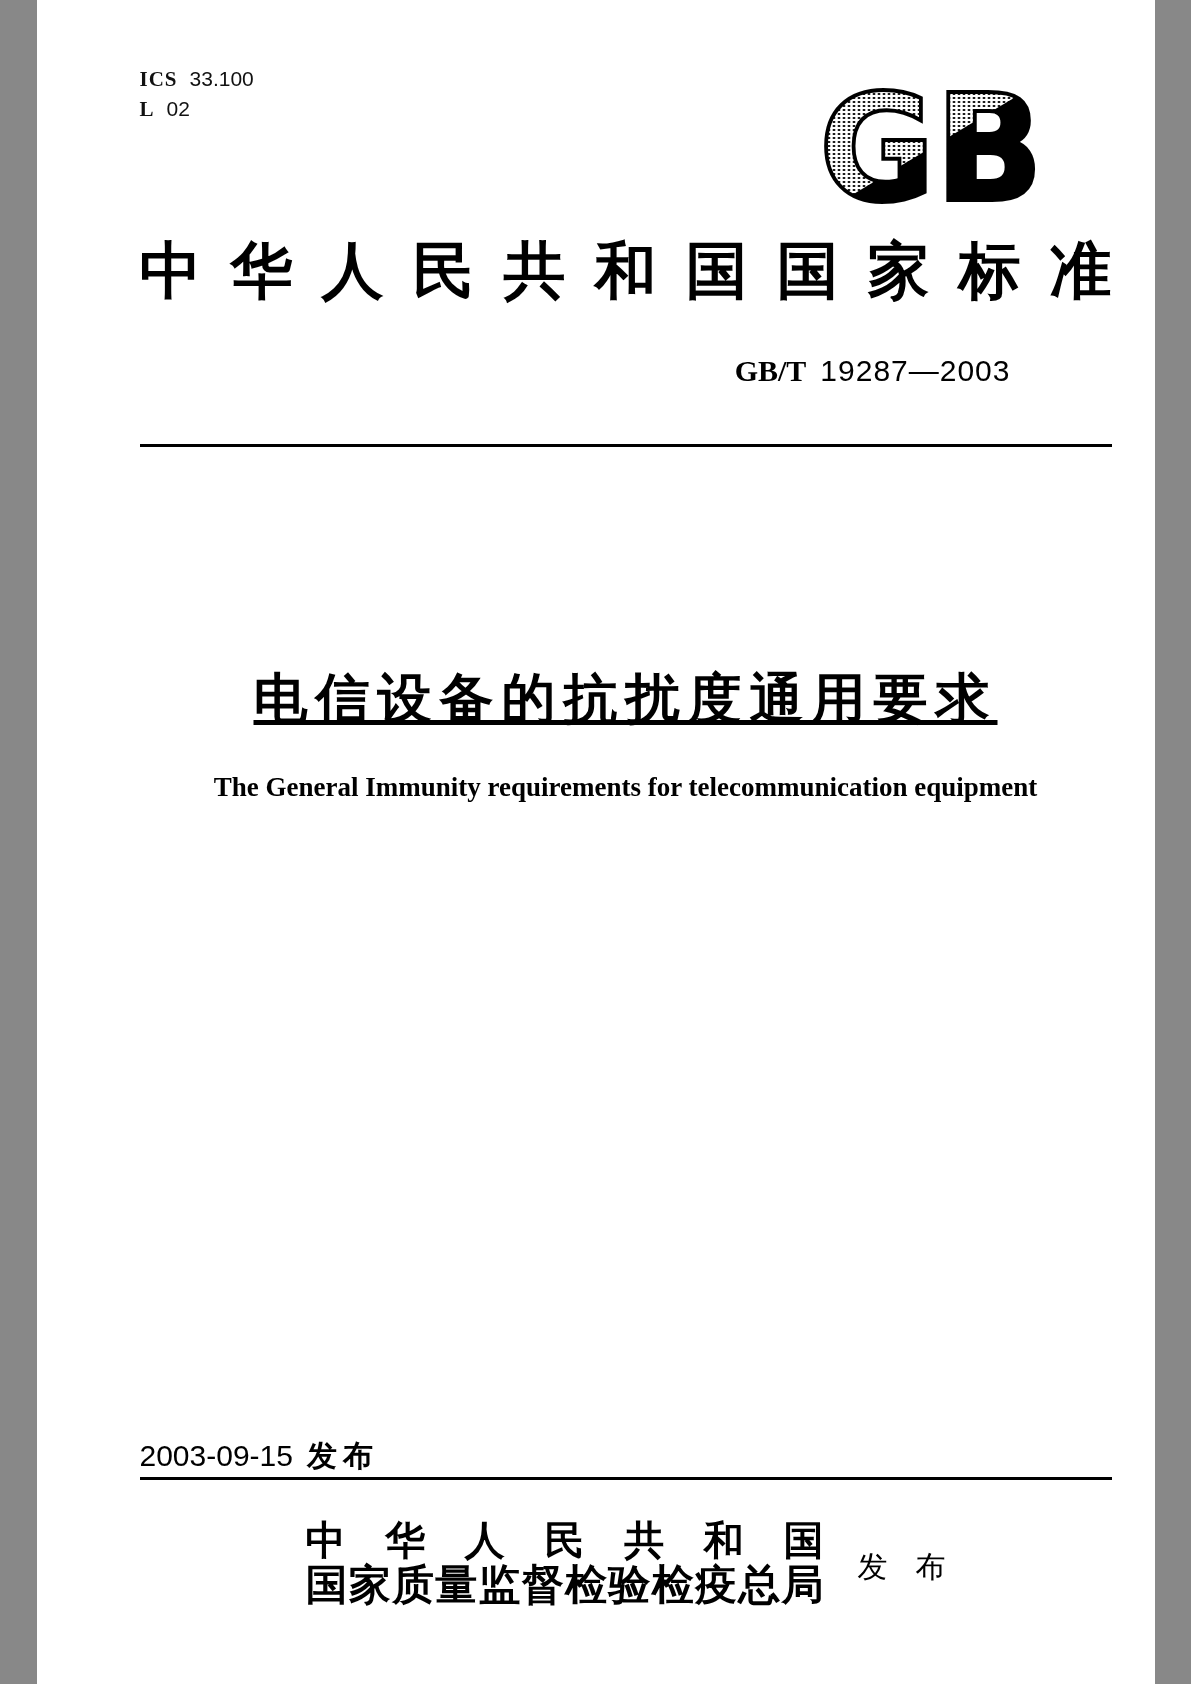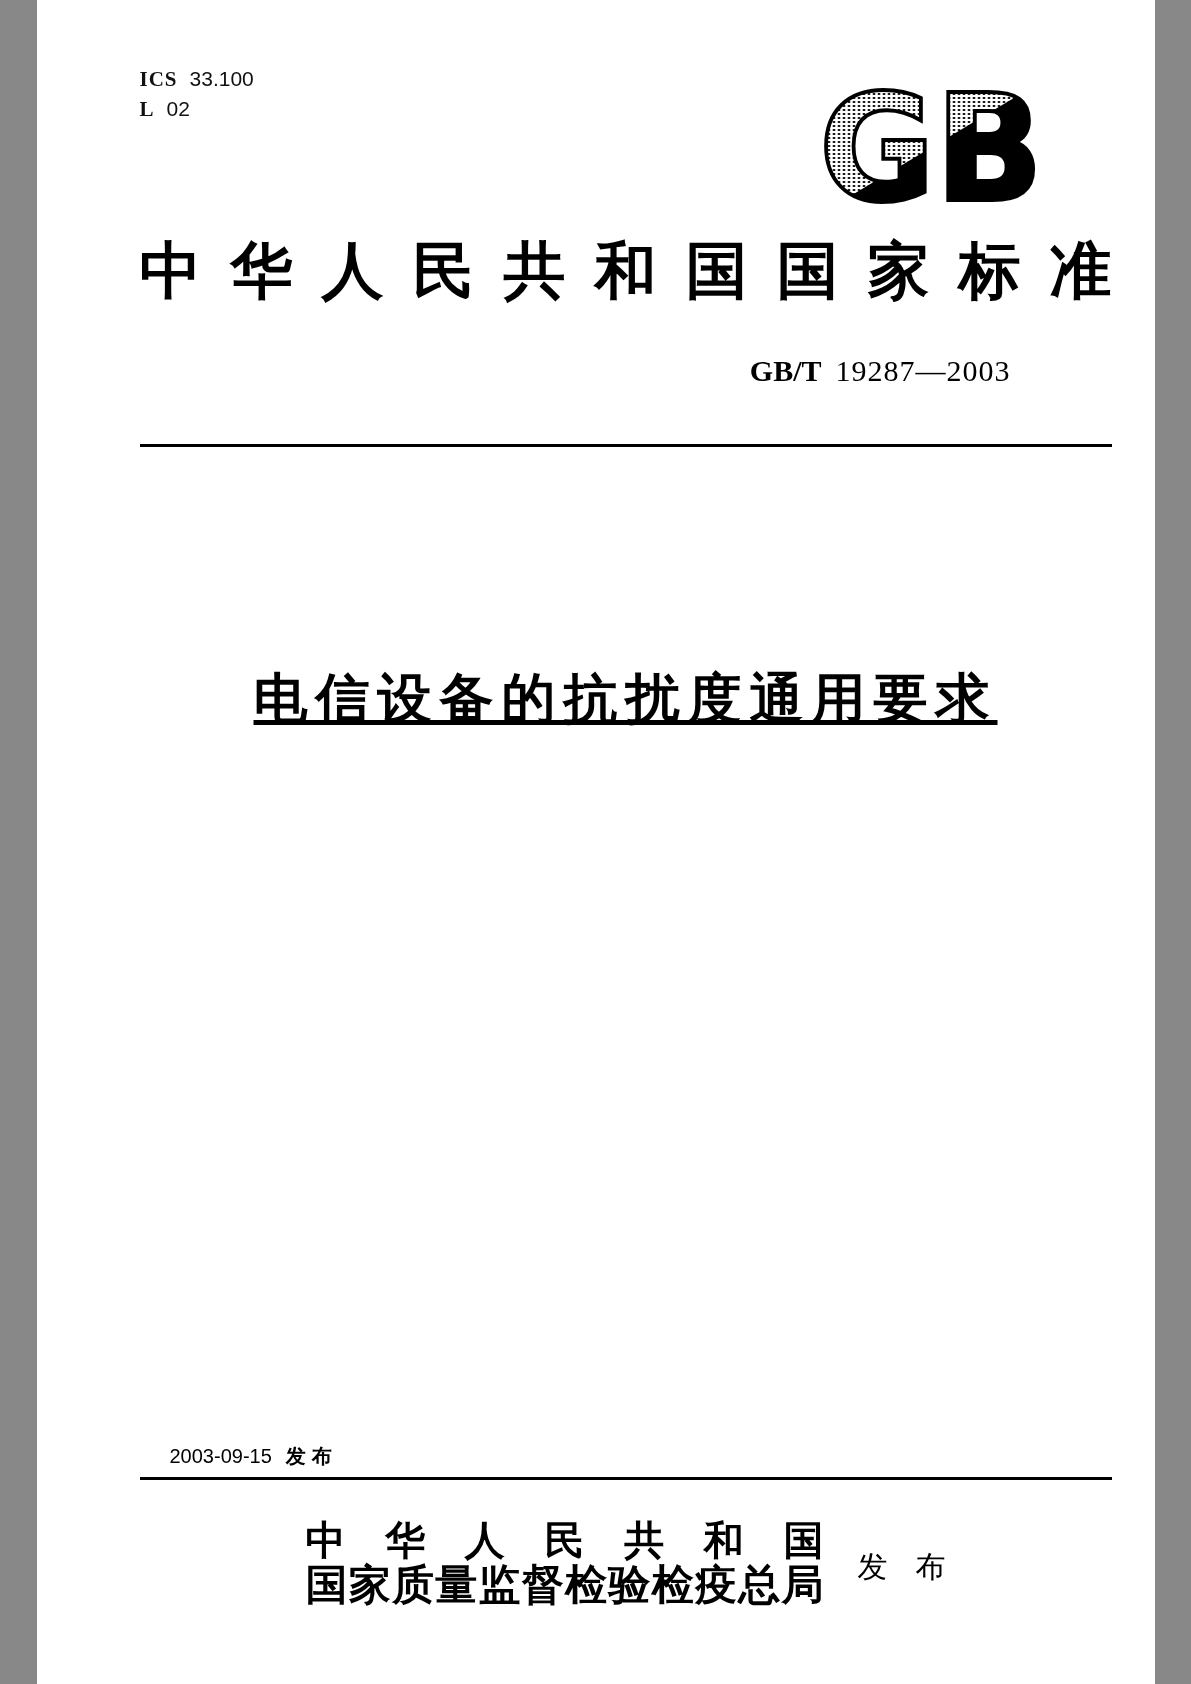--- a/index.html
+++ b/index.html
@@ -66,21 +66,21 @@
     right: 144px;
     font-size: 30px;
     line-height: 38px;
     white-space: nowrap;
   }
   .std-code .std-prefix {
     font-family: "Liberation Serif", serif;
     font-weight: bold;
   }
   .std-code .std-number {
-    font-family: Liberation Serif, serif;
+    font-family: Liberation Sans, sans-serif;
     font-weight: normal;
     margin-left: 14px;
     letter-spacing: 1px;
   }
 
   .rule { position: absolute; left: 103px; width: 972px; height: 3px; background: #000; }
   .rule-top { top: 444px; }
   .rule-bottom { top: 1477px; }
 
   .title-zh {
@@ -113,24 +113,23 @@
 
   
   .date-row {
     position: absolute;
     left: 103px;
     top: 1438px;
     width: 972px;
     display: flex;
     justify-content: flex-start;
     align-items: baseline;
-    font-size: 20px;
+    font-size: 30px;
     line-height: 36px;
     font-family: "Liberation Sans", sans-serif;
-    margin-left: 30px;
   }
   .date-item { display: flex; align-items: baseline; }
   .date-item .date-label { margin-left: 14px; letter-spacing: 6px; font-weight: bold; }
 
   
   .publisher {
     position: absolute;
     left: 103px;
     top: 1520px;
     width: 972px;
@@ -213,20 +212,21 @@
     </div>
 
   <div class="std-code">
     <span class="std-prefix">GB/T</span><span class="std-number">19287—2003</span>
   </div>
 
   <div class="rule rule-top"></div>
 
   <div class="title-zh">电信设备的抗扰度通用要求</div>
 
+  <div class="title-en">The General Immunity requirements for telecommunication equipment</div>
 
   <div class="date-row">
     <div class="date-item">
       <span class="date-value">2003-09-15</span>
       <span class="date-label">发布</span>
     </div>
   </div>
 
   <div class="rule rule-bottom"></div>
 

